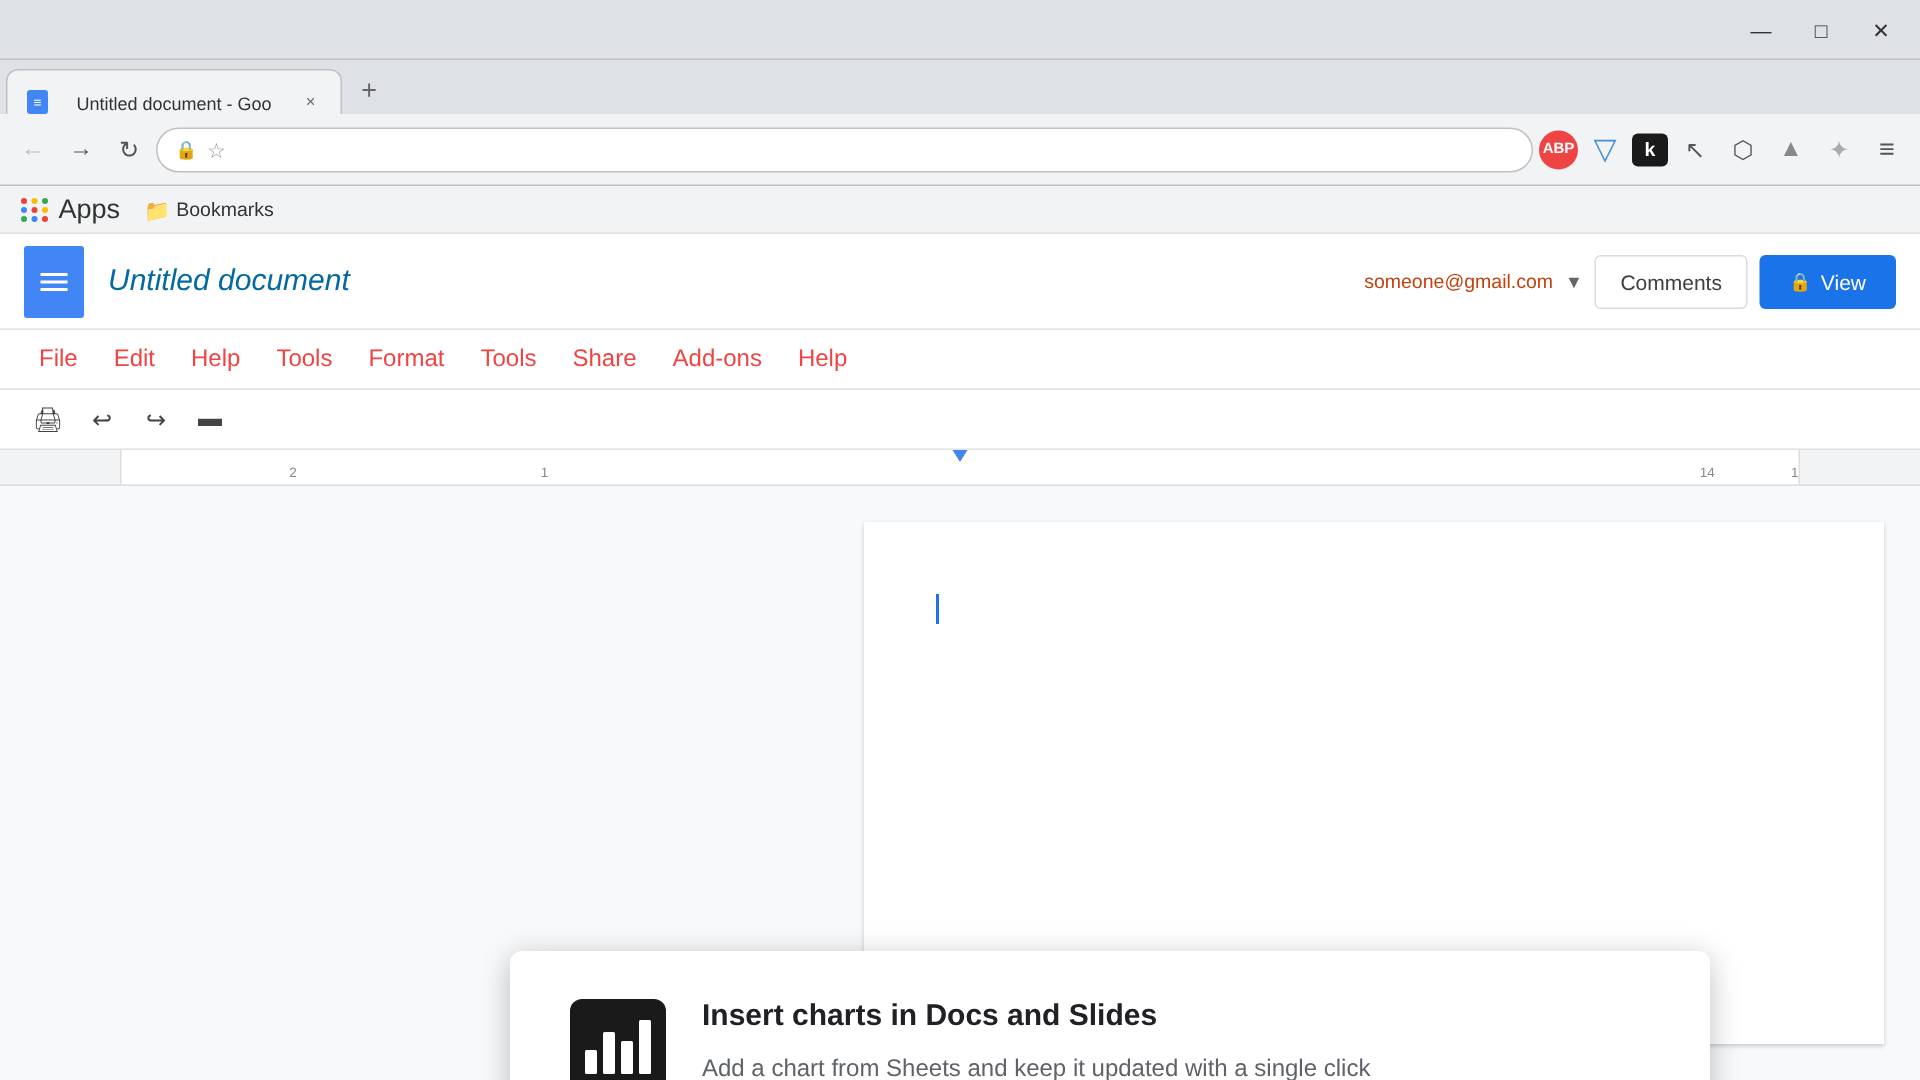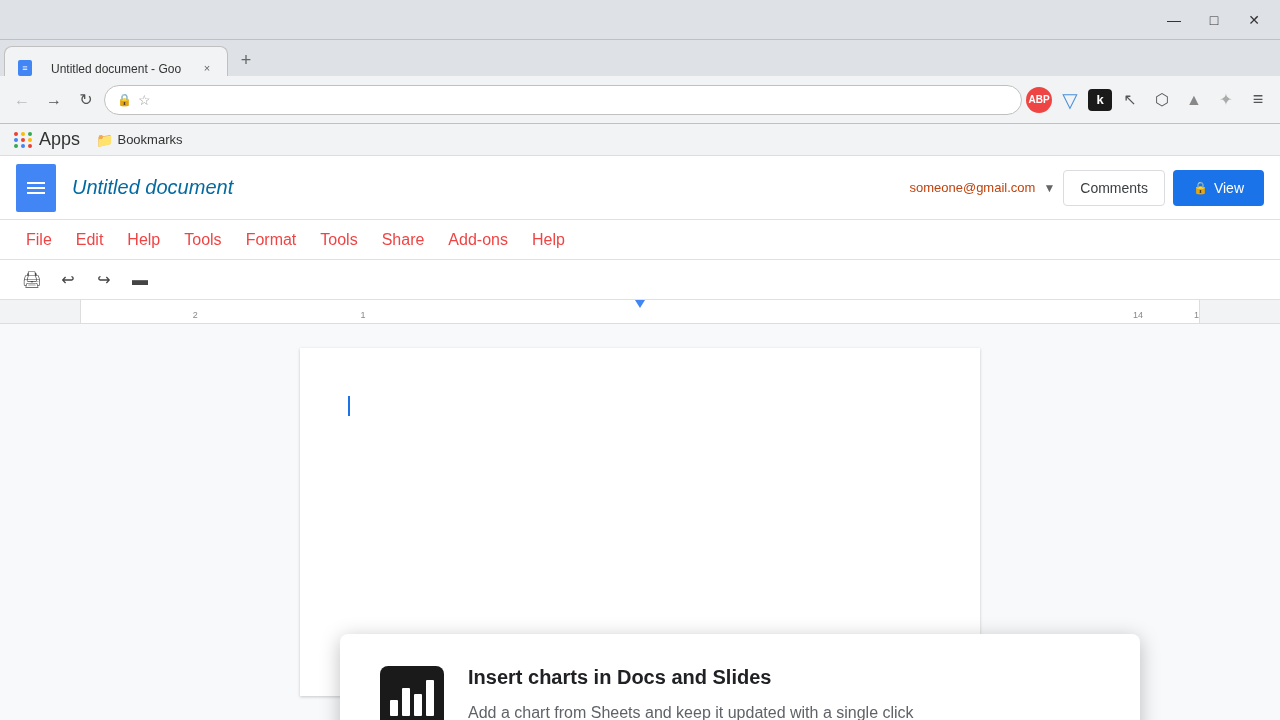--- a/index.html
+++ b/index.html
@@ -310,21 +310,21 @@
       top: 0;
       left: 50%;
       transform: translateX(-50%);
     }
 
     
     .document-area {
       flex: 1;
       background: #f8f9fa;
       display: flex;
-      justify-content: center;
+      justify-content: flex-end;
       padding: 24px;
       position: relative;
       overflow: hidden;
     }
     .document-page {
       width: 680px;
       min-height: 300px;
       background: white;
       box-shadow: 0 1px 3px rgba(0,0,0,0.2);
       position: relative;

